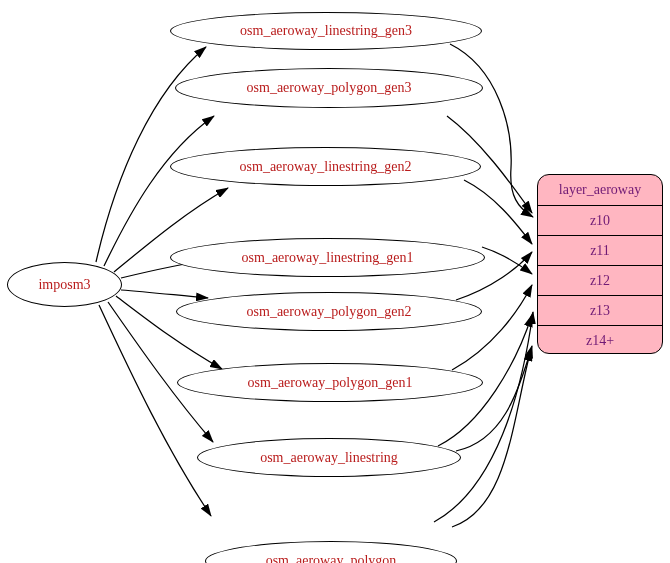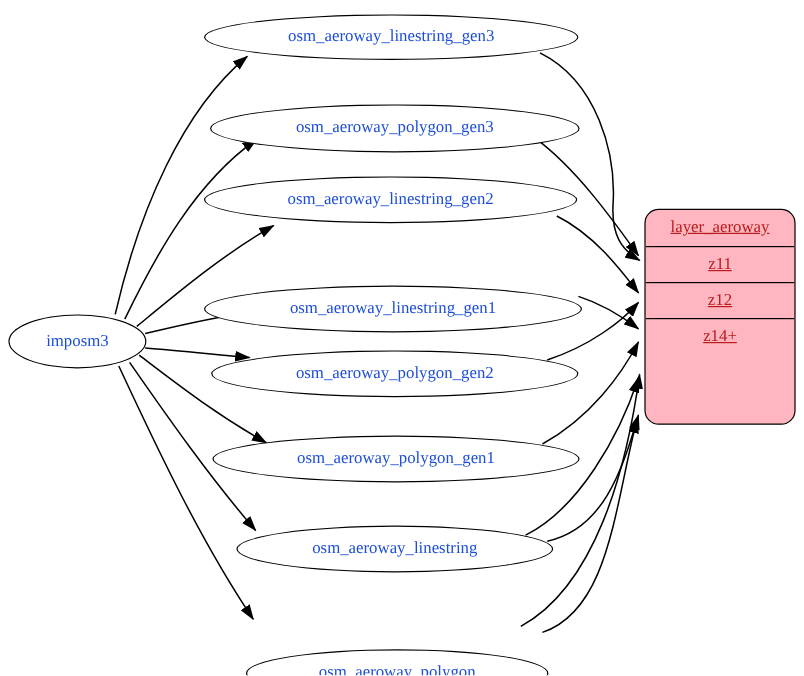--- a/index.html
+++ b/index.html
@@ -20,47 +20,46 @@
     position: absolute;
     z-index: 2;
     box-sizing: border-box;
     display: flex;
     align-items: center;
     justify-content: center;
     background: #ffffff;
     border: 1.3px solid #000000;
     border-radius: 50%;
     font-size: 14px;
-    color: #1d4ed8;
+    color: #b91c1c;
     white-space: nowrap;
     text-align: center;
   }
   .n-imposm3 { left: 7px;   top: 262px; width: 115px; height: 45px; }
   .n-e1      { left: 170px; top: 12px;  width: 312px; height: 38px; }
-  .n-e2      { left: 175px; top: 87px;  width: 308px; height: 40px; }
+  .n-e2      { left: 175px; top: 68px;  width: 308px; height: 40px; }
   .n-e3      { left: 170px; top: 147px; width: 311px; height: 39px; }
   .n-e4      { left: 170px; top: 238px; width: 315px; height: 39px; }
   .n-e5      { left: 176px; top: 292px; width: 306px; height: 39px; text-align: right; }
   .n-e6      { left: 177px; top: 363px; width: 306px; height: 39px; }
   .n-e7      { left: 197px; top: 438px; width: 264px; height: 39px; }
   .n-e8      { left: 205px; top: 541px; width: 252px; height: 40px; }
   .layer-table {
     position: absolute;
     z-index: 2;
     left: 537px; top: 174px;
     width: 126px; height: 180px;
     box-sizing: border-box;
     border: 1.6px solid #000000;
     border-radius: 12px;
     overflow: hidden;
     display: flex;
     flex-direction: column;
     font-size: 14px;
-    color: #b91c1c;
-    text-decoration: underline;
+    color: #701a75;
   }
   .layer-row {
     box-sizing: border-box;
     height: 30px;
     flex: 0 0 30px;
     display: flex;
     align-items: center;
     justify-content: center;
     border-top: 1.6px solid #000000;
     white-space: nowrap;
@@ -111,18 +110,20 @@
   <div class="node n-e2">osm_aeroway_polygon_gen3</div>
   <div class="node n-e3">osm_aeroway_linestring_gen2</div>
   <div class="node n-e4">osm_aeroway_linestring_gen1</div>
   <div class="node n-e5">osm_aeroway_polygon_gen2</div>
   <div class="node n-e6">osm_aeroway_polygon_gen1</div>
   <div class="node n-e7">osm_aeroway_linestring</div>
   <div class="node n-e8">osm_aeroway_polygon</div>
 
   <div class="layer-table" style="background: rgb(255, 182, 193);">
     <div class="layer-row first">layer_aeroway</div>
+    <div class="layer-row">z10</div>
     <div class="layer-row">z11</div>
     <div class="layer-row">z12</div>
+    <div class="layer-row">z13</div>
     <div class="layer-row">z14+</div>
   </div>
 
 </div>
 
 </body></html>

